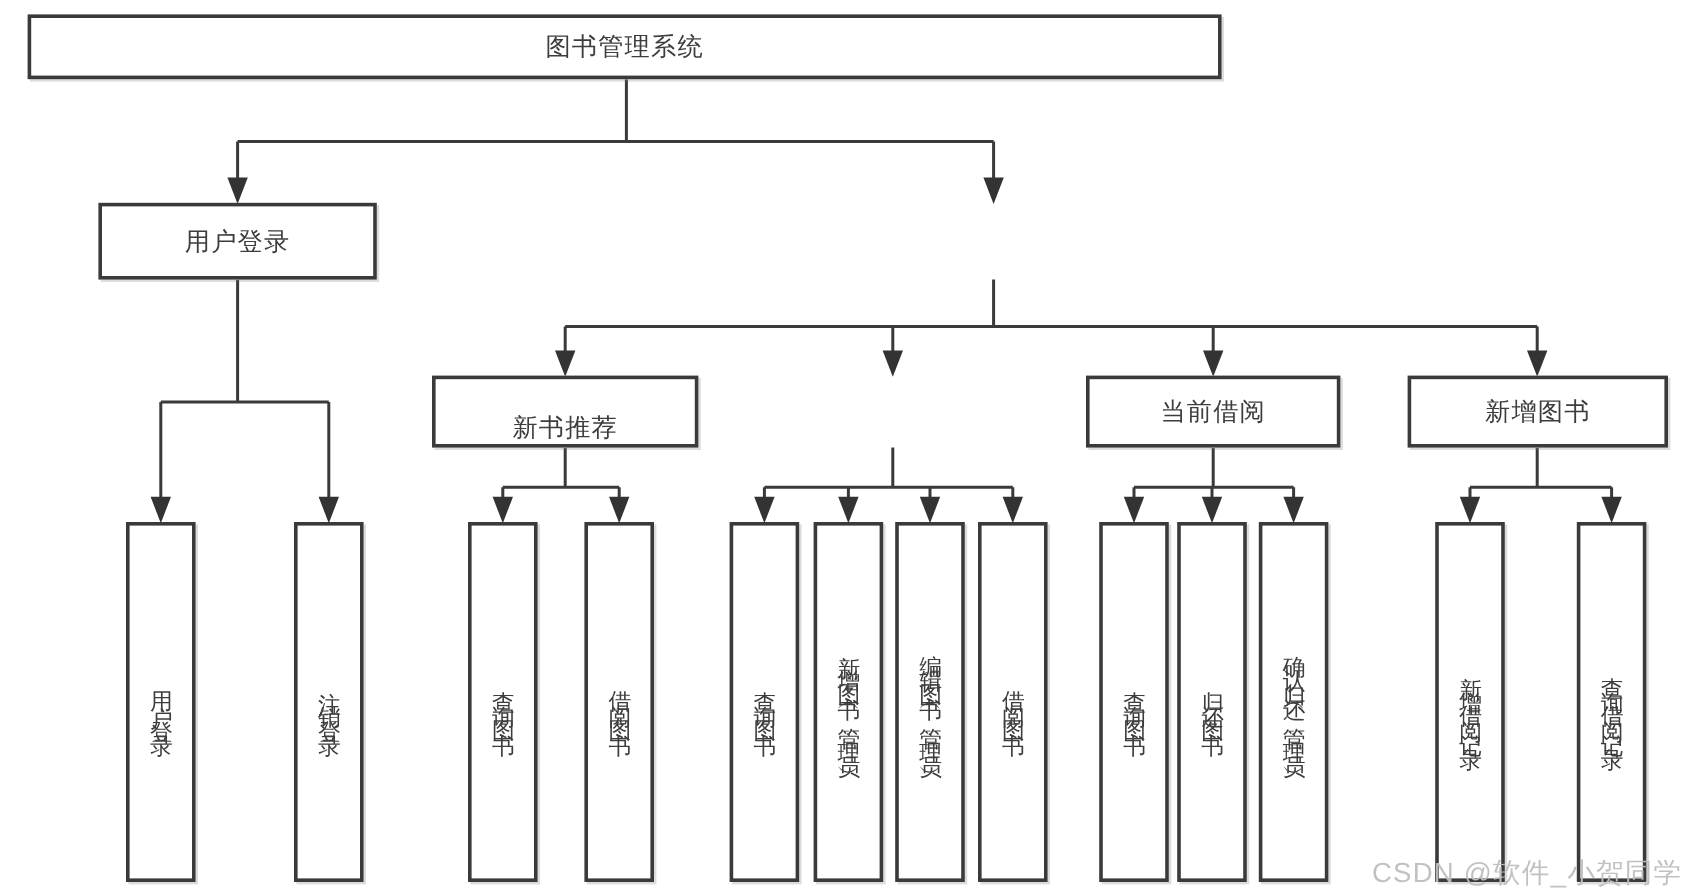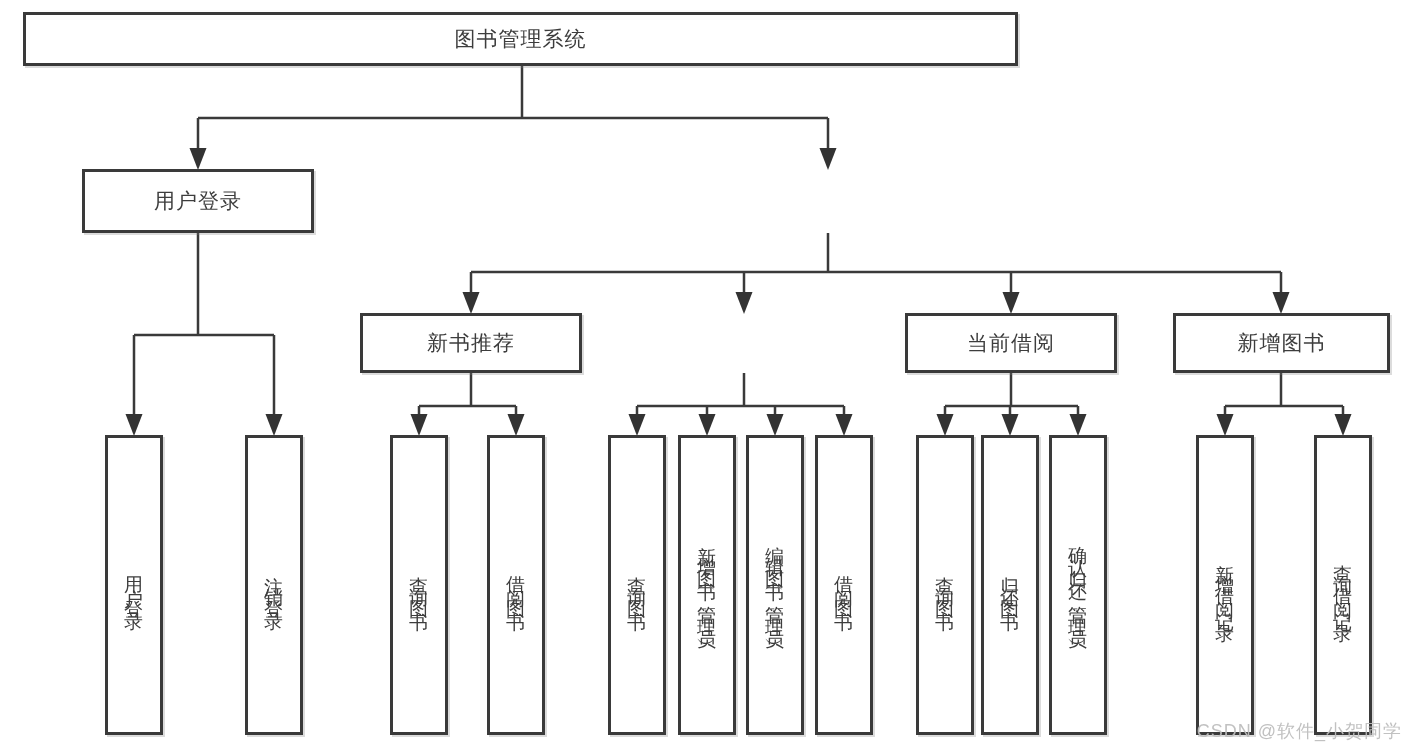--- a/index.html
+++ b/index.html
@@ -36,21 +36,21 @@
     letter-spacing: 12px;
     line-height: 1;
     white-space: nowrap;
   }
   
   .n-root   { left: 23px;  top: 12px;  width: 995px; height: 54px; }
   
   .n-login  { left: 82px;  top: 169px; width: 232px; height: 64px; }
   .n-mgmt   { left: 712px; top: 169px; width: 233px; height: 64px; }
   
-  .n-rec    { left: 360px;  top: 313px; width: 222px; height: 60px; }
+  .n-rec    { left: 360px;  top: 313px; width: 222px; height: 60px; align-items: flex-end; }
   .n-bor    { left: 633px;  top: 313px; width: 222px; height: 60px; }
   .n-cur    { left: 905px;  top: 313px; width: 212px; height: 60px; }
   .n-rcd    { left: 1173px; top: 313px; width: 217px; height: 60px; }
   
   .leaf { top: 435px; width: 58px; height: 300px; }
   .n-l1  { left: 105px; }
   .n-l2  { left: 245px; }
   .n-l3  { left: 390px; }
   .n-l4  { left: 487px; }
   .n-l5  { left: 608px; }
@@ -59,21 +59,21 @@
   .n-l8  { left: 815px; }
   .n-l9  { left: 916px; }
   .n-l10 { left: 981px; }
   .n-l11 { left: 1049px; }
   .n-l12 { left: 1196px; }
   .n-l13 { left: 1314px; }
   .watermark {
     position: absolute;
     right: 3px;
     bottom: 4px;
-    font-size: 18px;
+    font-size: 23px;
     color: rgba(190,190,190,0.95);
     letter-spacing: 1px;
     white-space: nowrap;
   }
 </style>
 </head>
 <body>
 
 <div class="canvas">
 

